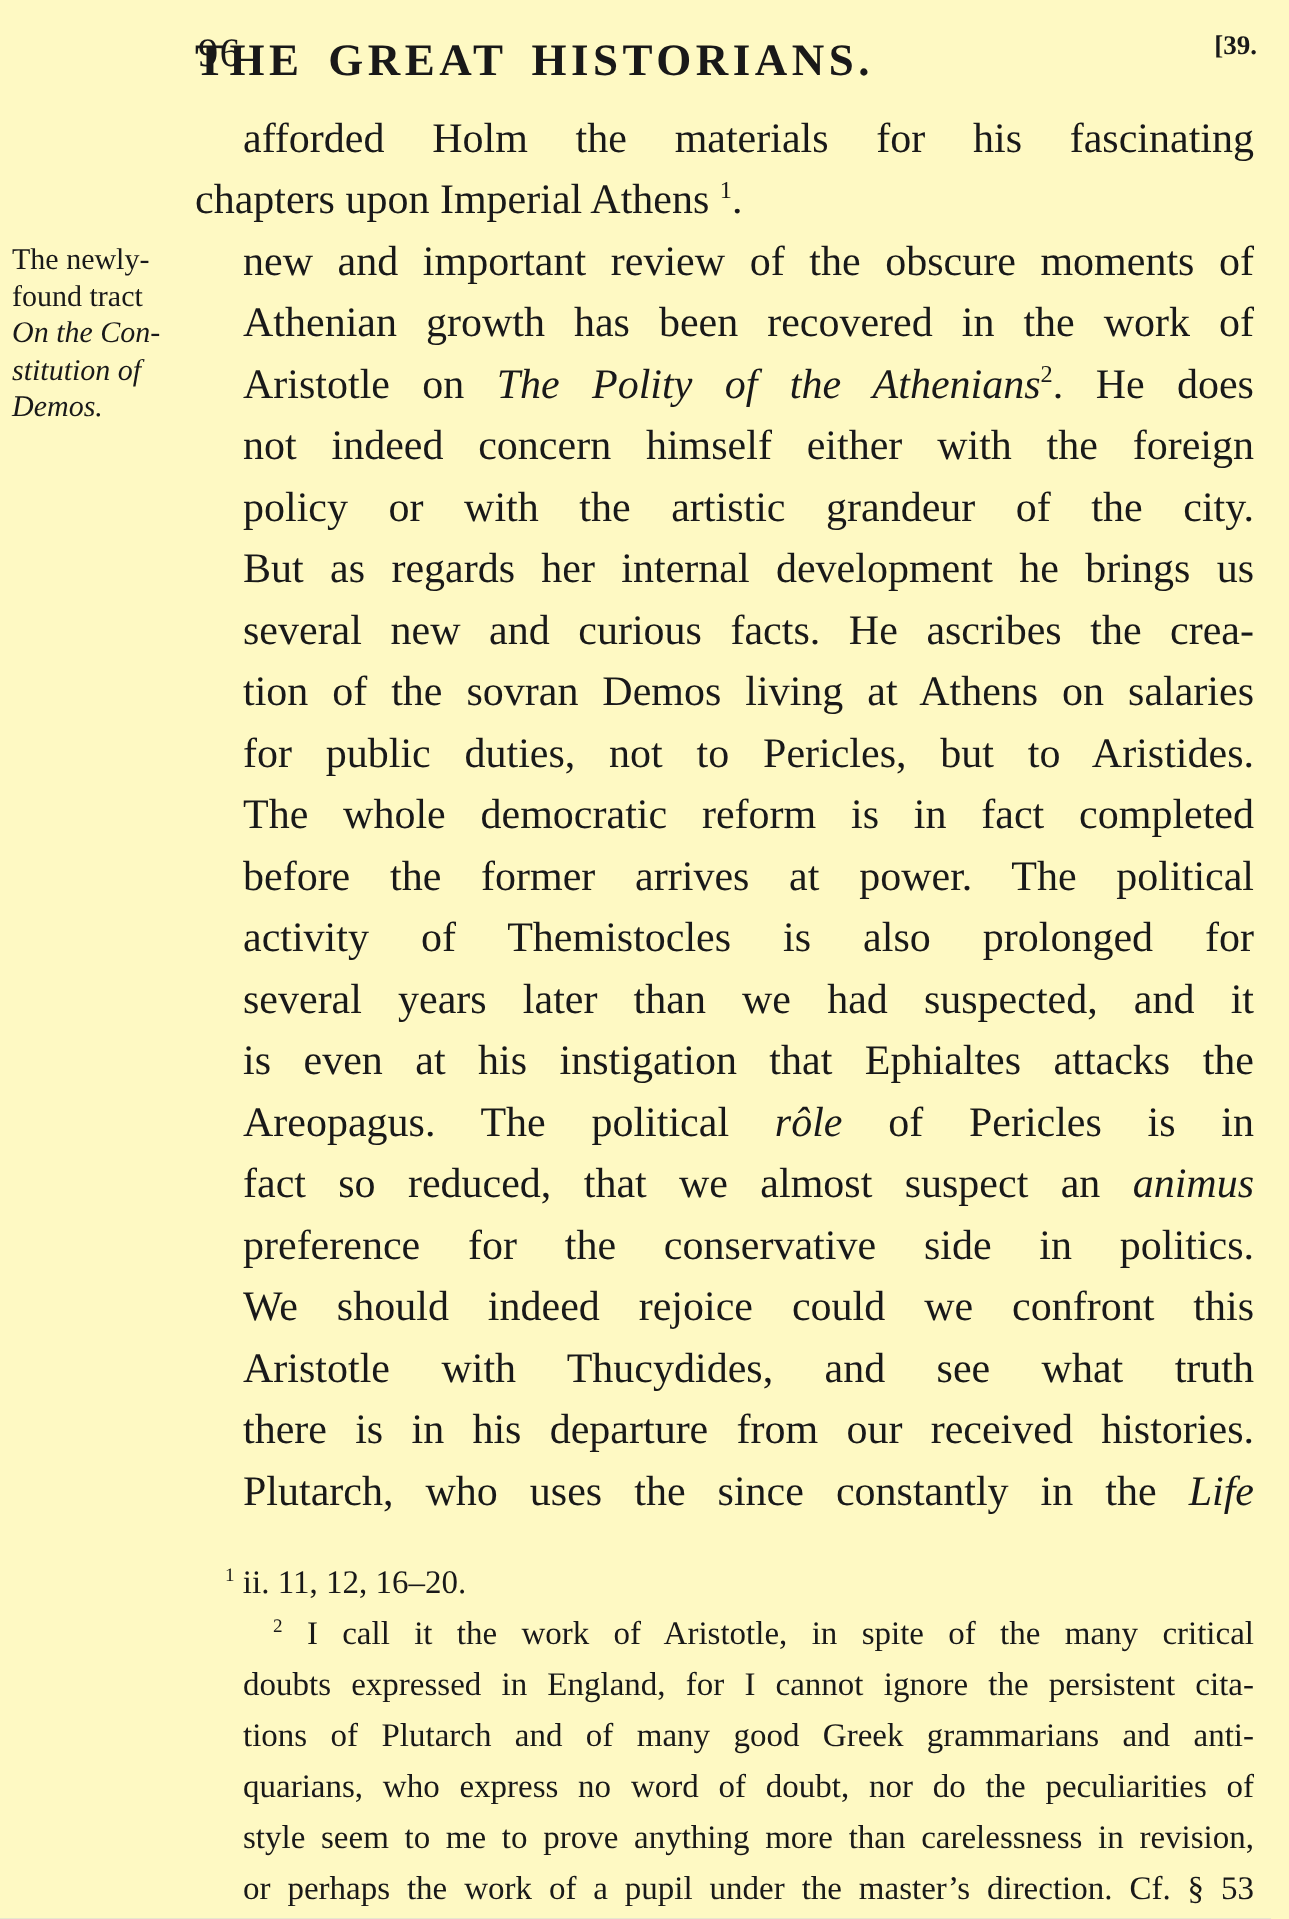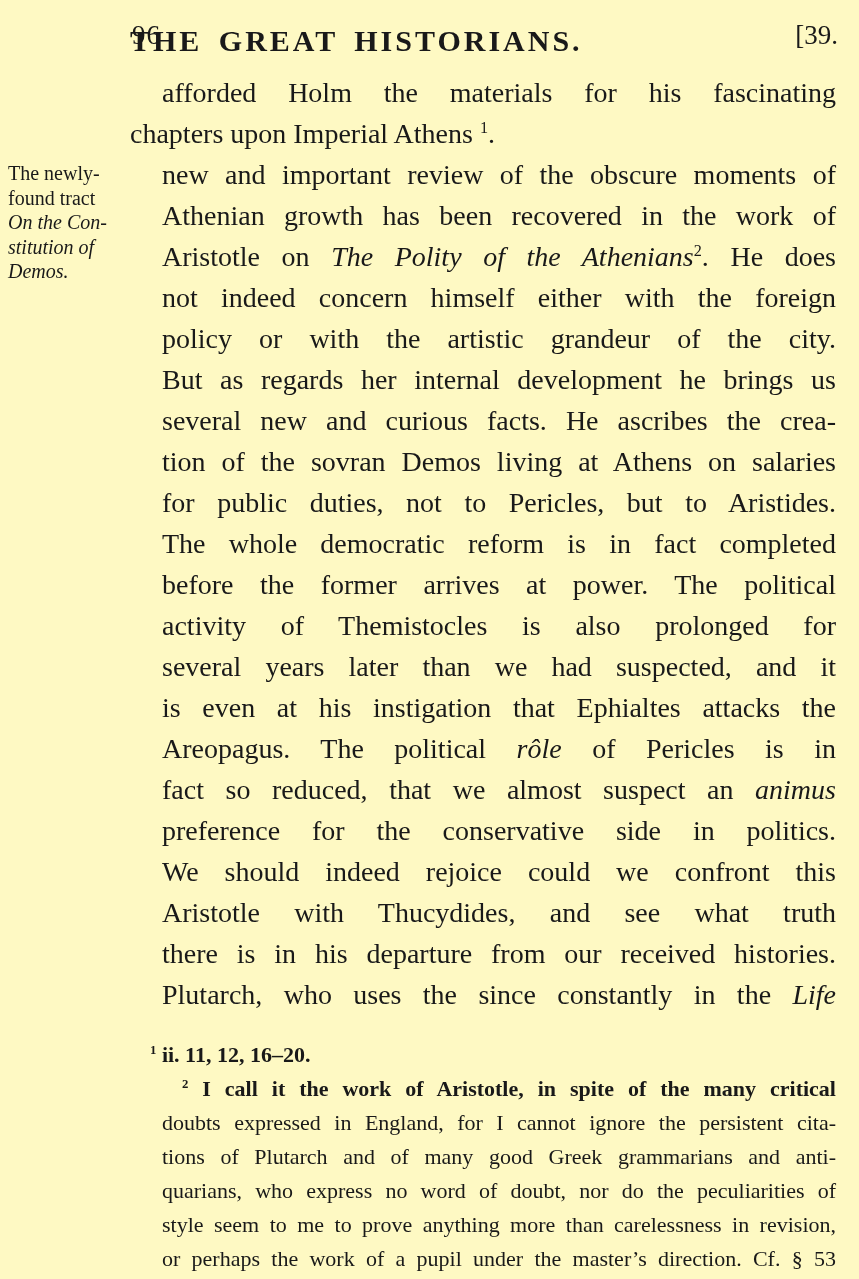--- a/index.html
+++ b/index.html
@@ -18,42 +18,43 @@
     position: absolute; left: 2px; top: 2px;
     font-size: 27px; letter-spacing: 1px;
   }
   .running-title {
     position: absolute; left: 0; right: 0; top: 6px;
     font-size: 30px; font-weight: bold; letter-spacing: 3px;
     word-spacing: 6px;
   }
   .section-marker {
     position: absolute; right: 0; top: 2px;
-    font-size: 27px;
+    font-size: 18px;
+    font-weight: bold;
   }
   
   .margin-note {
     position: absolute; left: 8px; top: 161px; width: 119px;
     font-size: 20px; line-height: 24.5px;
   }
   
   .body-text {
     position: absolute; left: 130px; top: 72px; width: 706px;
     font-size: 28px; line-height: 41px;
   }
   
   .footnotes {
     position: absolute; left: 130px; top: 1038px; width: 706px;
     font-size: 22px; line-height: 34px;
   }
   
   .tline { min-height: 1em; }
   .tline.just { text-align: justify; text-align-last: justify; margin-left: 32px; }
   .tline.ind { text-indent: 38px; }
-  .footnotes .tline.ind { text-indent: 20px; font-weight: bold; }
+  .footnotes .tline.ind { text-indent: 20px; }
   .it { font-style: italic; }
   sup { font-size: 58%; vertical-align: super; line-height: 0; letter-spacing: 0; }
 </style>
 </head>
 <body>
 
 <div class="page">
 
   <div class="header">
     <span class="page-num">96</span>

